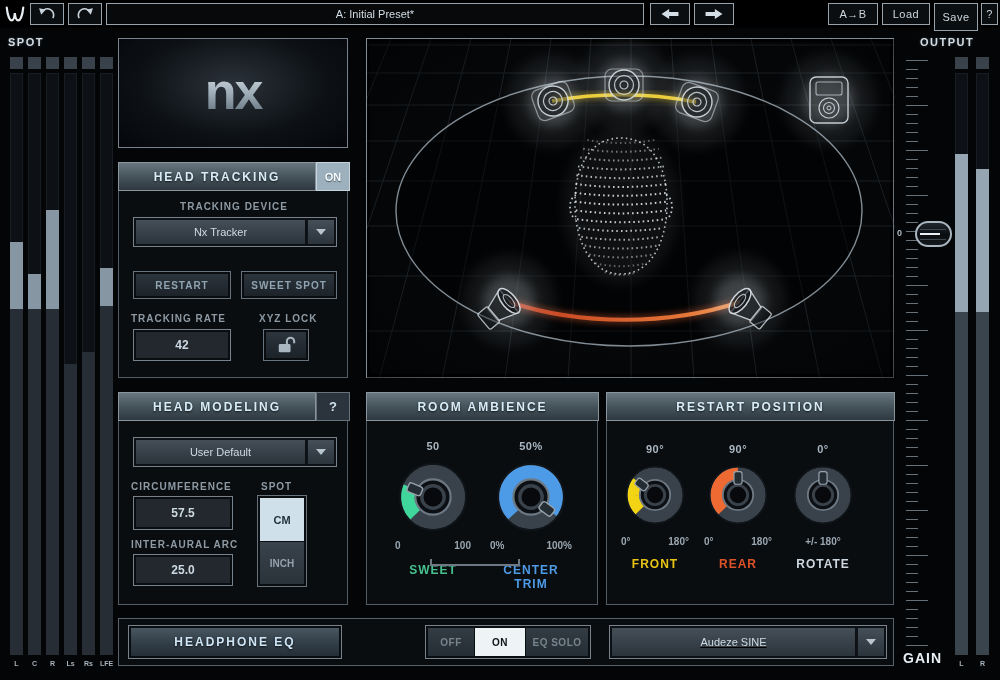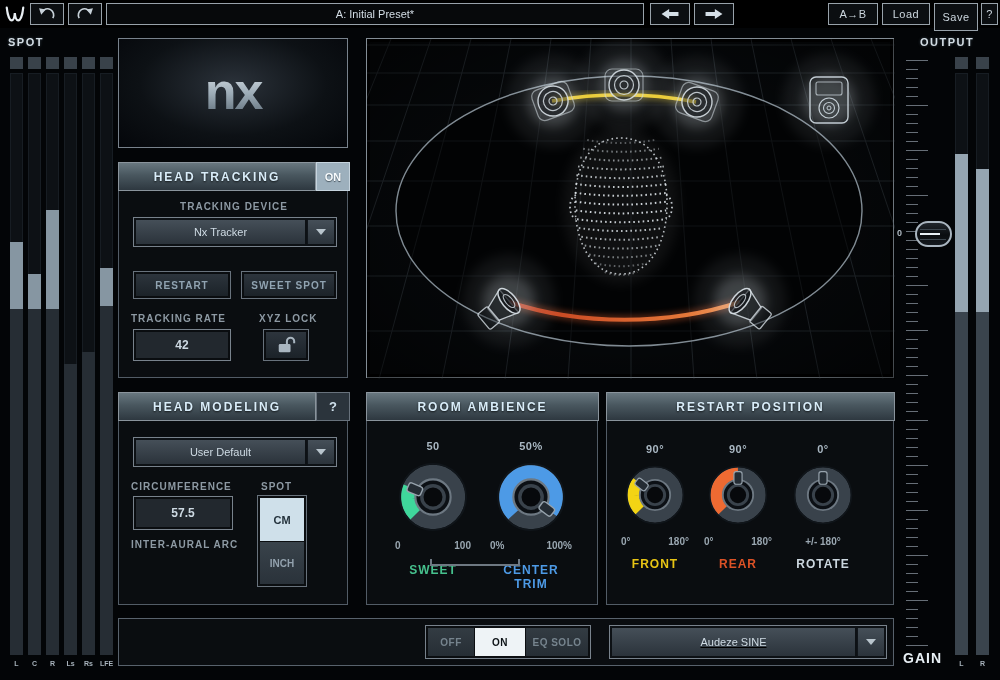--- a/index.html
+++ b/index.html
@@ -372,20 +372,23 @@
     <span class="ctl-label abs" style="left:142px;top:88px;">SPOT</span>
     <div class="abs" style="left:138px;top:102px;width:50px;height:92px;border:1px solid #68727c;background:#0b0e11;padding:2px;">
       <div class="abs" style="left:2px;top:2px;width:44px;height:43px;background:#cfe0ea;color:#24323c;font-size:11px;font-weight:bold;display:flex;align-items:center;justify-content:center;">
         <span>CM</span>
       </div>
       <div class="abs" style="left:2px;top:46px;width:44px;height:42px;background:linear-gradient(#39434b,#2a323a);color:#93a2ae;font-size:10px;font-weight:bold;display:flex;align-items:center;justify-content:center;">
         <span>INCH</span>
       </div>
     </div>
     <span class="ctl-label abs" style="left:12px;top:146px;">INTER-AURAL ARC</span>
+    <div class="valbox abs" style="left:14px;top:161px;width:100px;height:32px;">
+      <span>25.0</span>
+    </div>
   </div>
 
   <div class="panel abs" style="left:366px;top:392px;width:232px;height:213px;">
     <div class="section-header abs" style="left:-1px;top:-1px;width:233px;height:29px;">
       <span>ROOM AMBIENCE</span>
     </div>
   </div>
   <div class="knob-unit" style="left:390px;top:440px;width:86px;">
     <div class="knob-value">50</div>
     <div class="knob" style="width:86px;height:86px;margin-top:2px;">
@@ -487,20 +490,26 @@
     </g>
         </svg>
       </div>
     <div class="knob-minmax" style="padding:0 3px;margin-top:4px;justify-content:center;">
       <span>+/- 180°</span>
     </div>
     <div class="knob-name" style="margin-top: 10px; color: rgb(204, 215, 223);">ROTATE</div>
   </div>
 
   <div class="abs" style="left:118px;top:618px;width:776px;height:48px;border:1px solid #58626c;background:#0a0d10;">
+    <div class="abs" style="left:9px;top:6px;width:214px;height:34px;border:1px solid #78828c;
+                background:linear-gradient(#4b5a64,#333f49 50%,#232c34);box-shadow:inset 0 0 0 2px #0a0d10;
+                color:#cfe6f6;font-size:12px;font-weight:bold;letter-spacing:2px;
+                display:flex;align-items:center;justify-content:center;text-shadow:0 1px 2px rgba(0,0,0,.7);">
+      <span>HEADPHONE EQ</span>
+    </div>
     <div class="seg abs" style="left:306px;top:6px;width:166px;height:34px;">
       <div class="s" style="flex:0 0 46px;">
           <span>OFF</span>
         </div>
       <div class="s on" style="flex:0 0 50px;">
           <span>ON</span>
         </div>
       <div class="s" style="flex:1;">
           <span>EQ SOLO</span>
         </div>

